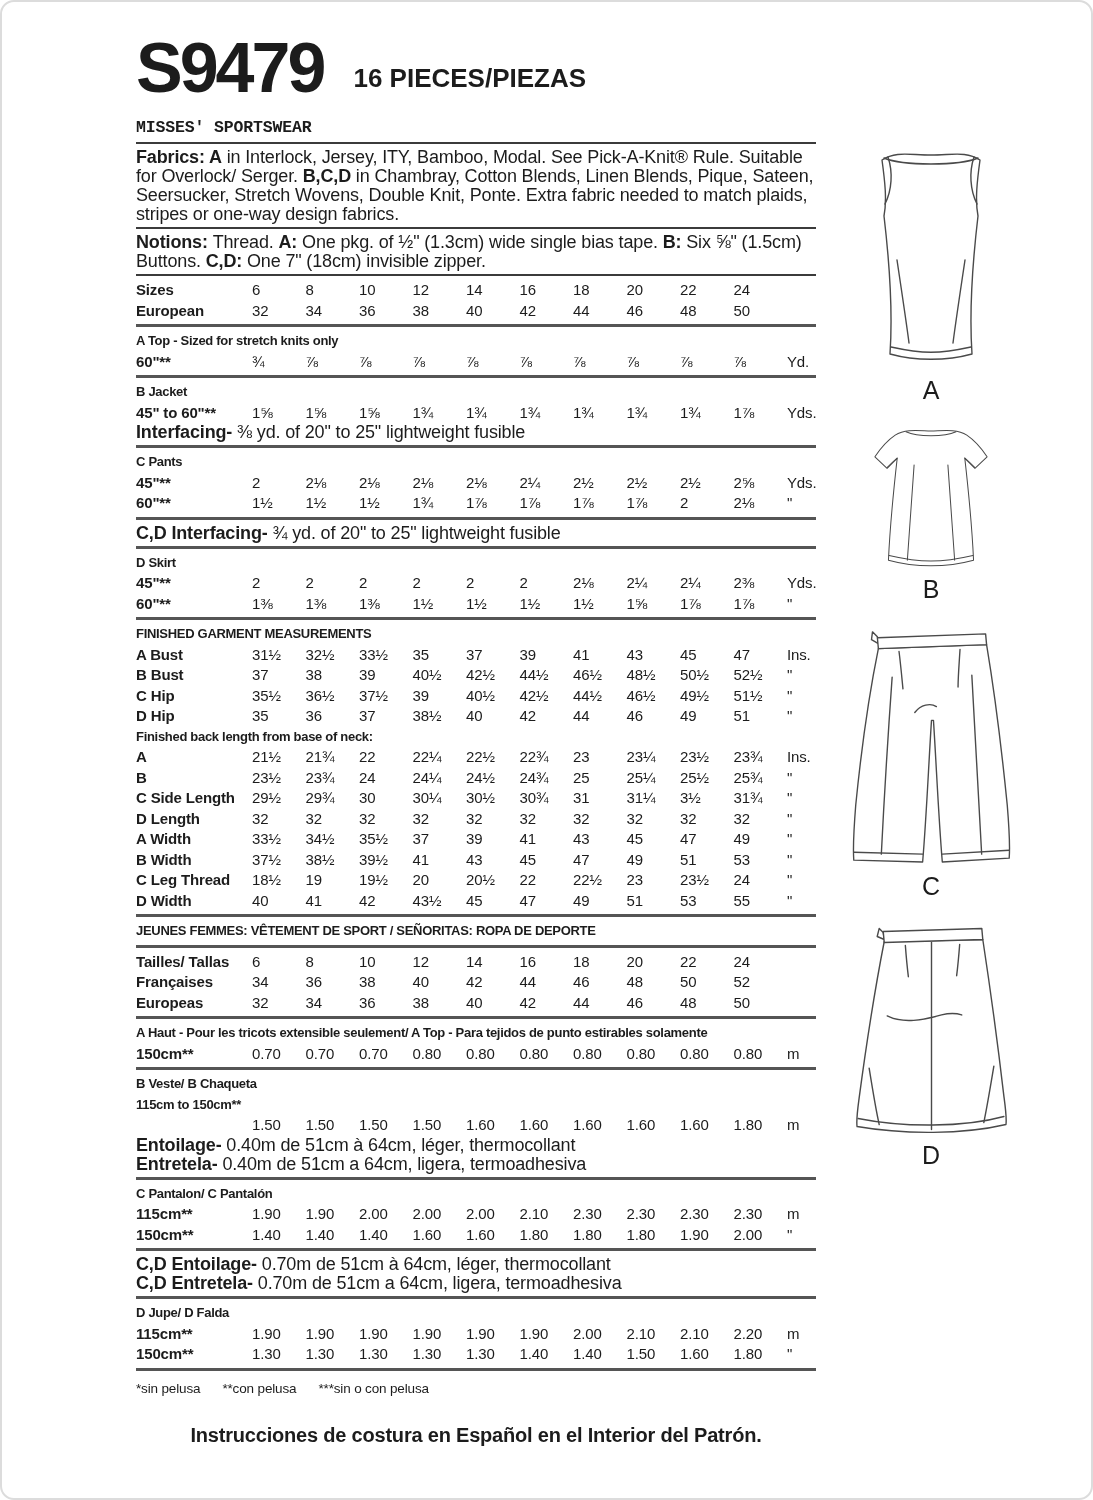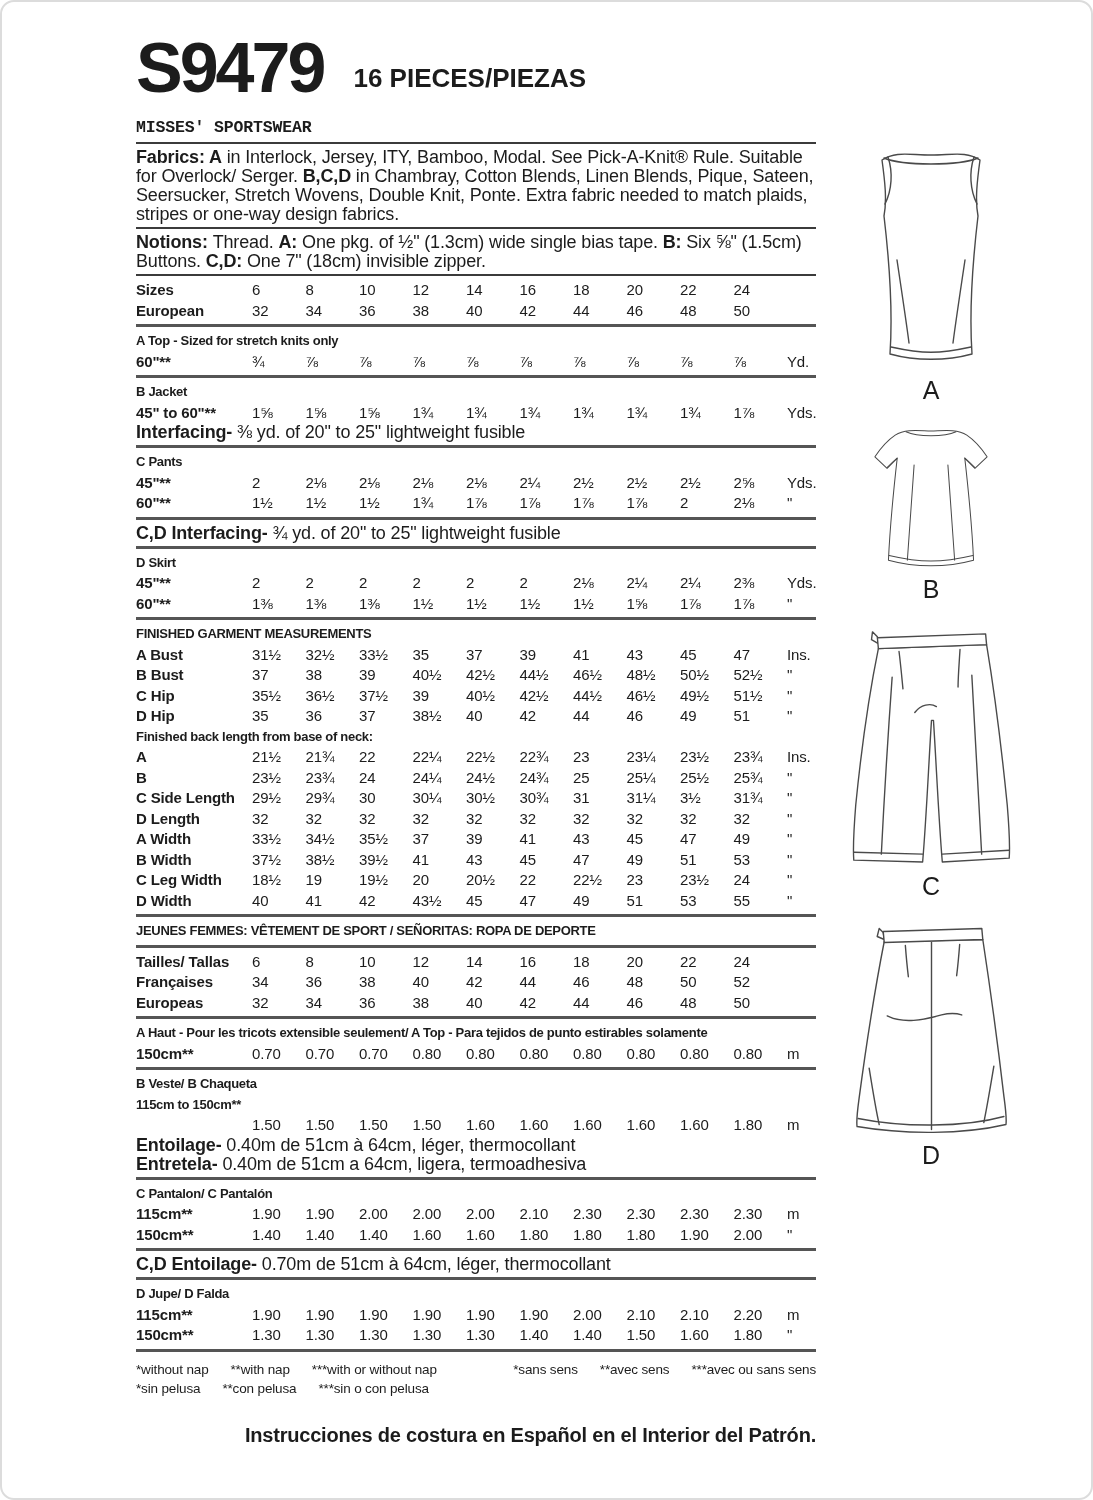--- a/index.html
+++ b/index.html
@@ -18,21 +18,21 @@
   .note b{font-weight:700;}
   .row-header{font-weight:700;font-size:13px;line-height:20.5px;white-space:nowrap;letter-spacing:-0.3px;}
   .grid-row{display:grid;grid-template-columns:116px repeat(10,53.5px) 1fr;
             font-size:15px;line-height:20.5px;}
   .grid-row .lbl{font-weight:700;white-space:nowrap;}
   .grid-row .cell{white-space:nowrap;}
   .grid-row .unit{white-space:nowrap;}
   .footnotes{margin-top:8px;font-size:13.5px;line-height:19px;}
   .fn-line{display:flex;gap:22px;}
   .fn-line .spacer{flex:1;}
-  .bottom-note{text-align:right;font-weight:700;font-size:20px;margin-top:26px;letter-spacing:-0.2px;}
+  .bottom-note{text-align:center;font-weight:700;font-size:20px;margin-top:26px;letter-spacing:-0.2px;}
   .garments{position:absolute;left:836px;top:142px;width:190px;
             display:flex;flex-direction:column;align-items:center;}
   .garment{display:flex;flex-direction:column;align-items:center;}
   .garment svg{display:block;}
   .garment-label{font-size:25px;font-weight:500;margin-top:2px;}
   .g-a{margin-bottom:18px;}
   .g-b{margin-bottom:14px;}
   .g-c{margin-bottom:16px;}
 </style>
 </head>
@@ -313,21 +313,21 @@
         <div class="cell">41</div>
         <div class="cell">43</div>
         <div class="cell">45</div>
         <div class="cell">47</div>
         <div class="cell">49</div>
         <div class="cell">51</div>
         <div class="cell">53</div>
         <div class="unit">"</div>
       </div>
       <div class="grid-row">
-        <div class="lbl">C Leg Width</div>
+        <div class="lbl">C Leg Thread</div>
         <div class="cell">18½</div>
         <div class="cell">19</div>
         <div class="cell">19½</div>
         <div class="cell">20</div>
         <div class="cell">20½</div>
         <div class="cell">22</div>
         <div class="cell">22½</div>
         <div class="cell">23</div>
         <div class="cell">23½</div>
         <div class="cell">24</div>
@@ -452,20 +452,21 @@
         <div class="cell">1.60</div>
         <div class="cell">1.80</div>
         <div class="cell">1.80</div>
         <div class="cell">1.80</div>
         <div class="cell">1.90</div>
         <div class="cell">2.00</div>
         <div class="unit">"</div>
       </div>
       <div class="rule thick"></div>
       <div class="note"><b>C,D Entoilage- </b><span>0.70m de 51cm à 64cm, léger, thermocollant</span></div>
+      <div class="note"><b>C,D Entretela- </b><span>0.70m de 51cm a 64cm, ligera, termoadhesiva</span></div>
       <div class="rule thick"></div>
       <div class="row-header">D Jupe/ D Falda</div>
       <div class="grid-row">
         <div class="lbl">115cm**</div>
         <div class="cell">1.90</div>
         <div class="cell">1.90</div>
         <div class="cell">1.90</div>
         <div class="cell">1.90</div>
         <div class="cell">1.90</div>
         <div class="cell">1.90</div>
@@ -486,29 +487,20 @@
         <div class="cell">1.40</div>
         <div class="cell">1.50</div>
         <div class="cell">1.60</div>
         <div class="cell">1.80</div>
         <div class="unit">"</div>
       </div>
       <div class="rule thick"></div>
     </div>
 
   <div class="footnotes">
-    <div class="fn-line">
-      <span>*without nap</span>
-      <span>**with nap</span>
-      <span>***with or without nap</span>
-      <span class="spacer"></span>
-      <span>*sans sens</span>
-      <span>**avec sens</span>
-      <span>***avec ou sans sens</span>
-    </div>
     <div class="fn-line">
       <span>*sin pelusa</span>
       <span>**con pelusa</span>
       <span>***sin o con pelusa</span>
     </div>
   </div>
 
   <div class="bottom-note">Instrucciones de costura en Español en el Interior del Patrón.</div>
 </div>
 

